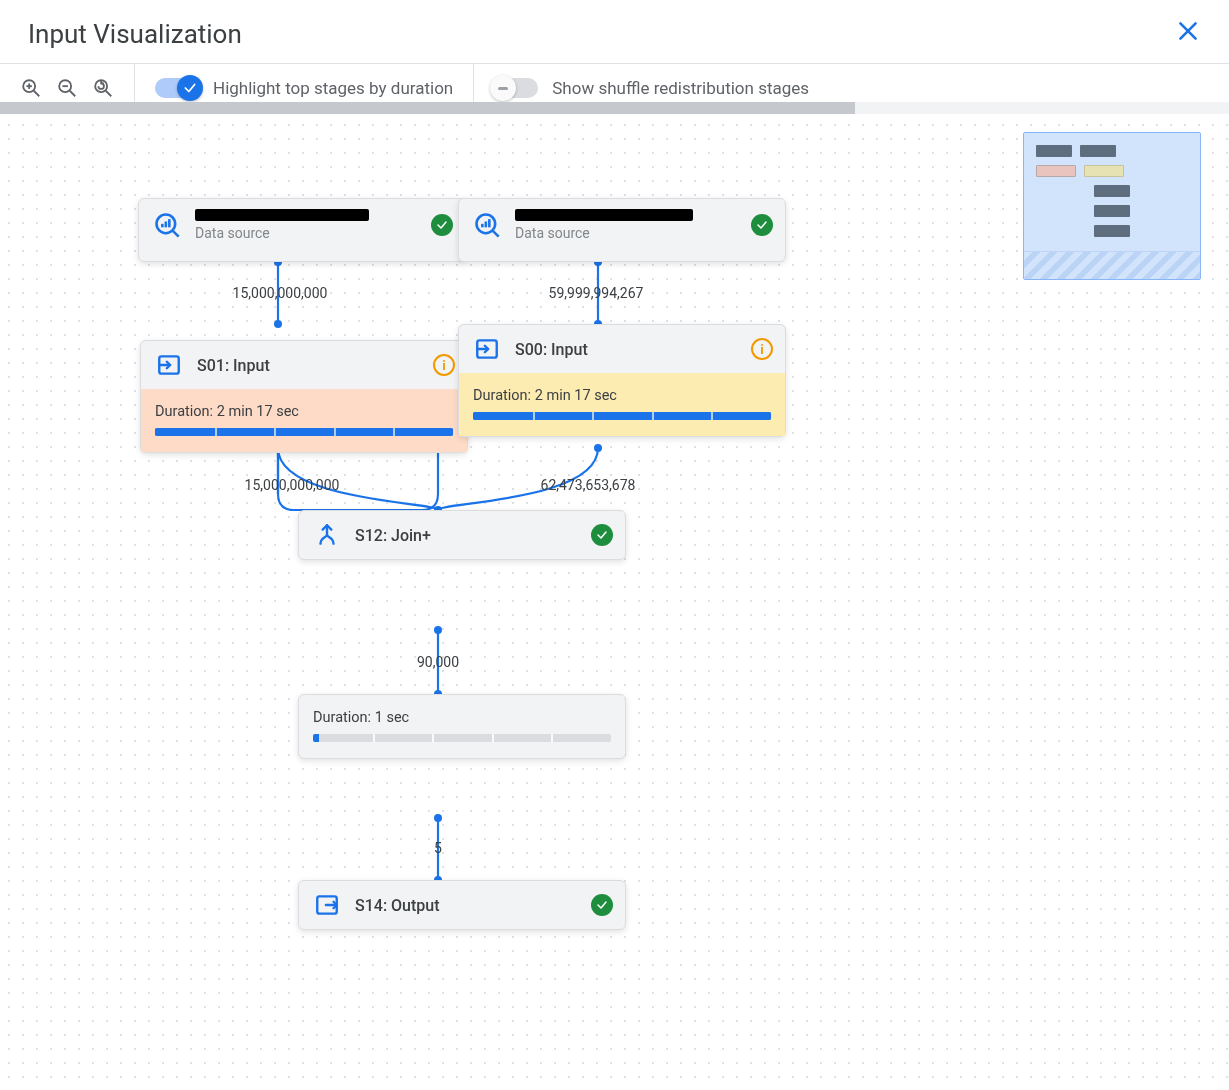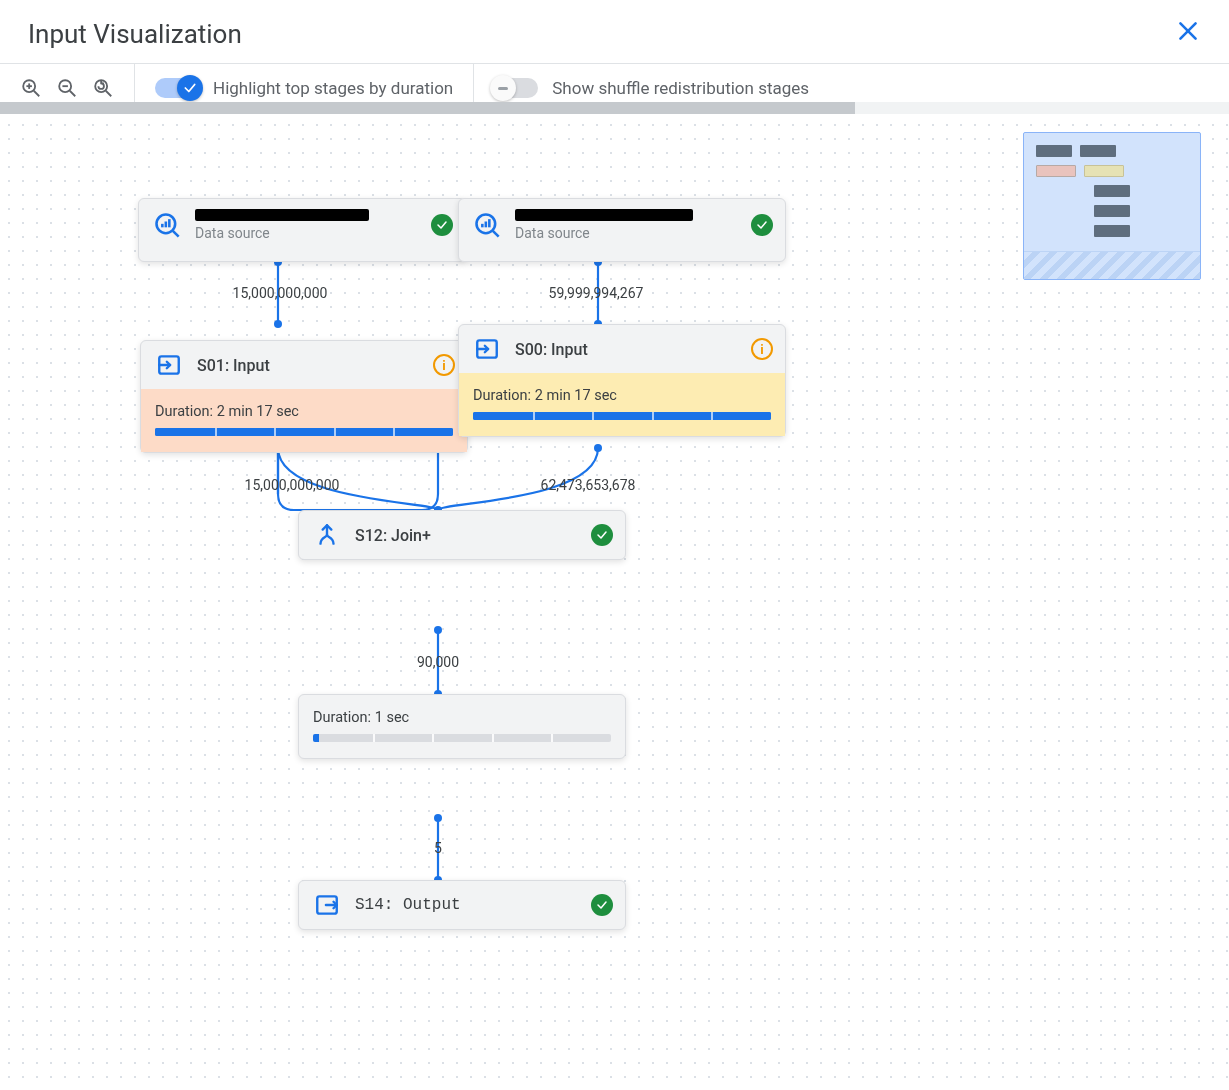--- a/index.html
+++ b/index.html
@@ -324,21 +324,21 @@
             <div class="ticks">
               <div class="tick" style="left:20%"></div>
               <div class="tick" style="left:40%"></div>
               <div class="tick" style="left:60%"></div>
               <div class="tick" style="left:80%"></div>
             </div>
           </div>
       </div>
     </div>
 
-    <div class="card" style="left:298px; top:778px;font-family:Liberation Mono, monospace;">
+    <div class="card" style="left:298px; top:778px;">
       <div class="card-head">
         <div class="iconbox">
           <svg width="26" height="26" viewBox="0 0 24 24" fill="none" stroke="#1a73e8" stroke-width="2.2" stroke-linejoin="round">
               <rect x="3" y="4" width="18" height="16" rx="2"></rect>
               <polyline points="11 12 21 12" stroke-linecap="round"></polyline>
               <polyline points="18 9 21 12 18 15" stroke-linecap="round"></polyline>
             </svg>
         </div>
         <div class="stage-title">S14: Output</div>
         <div class="status">

